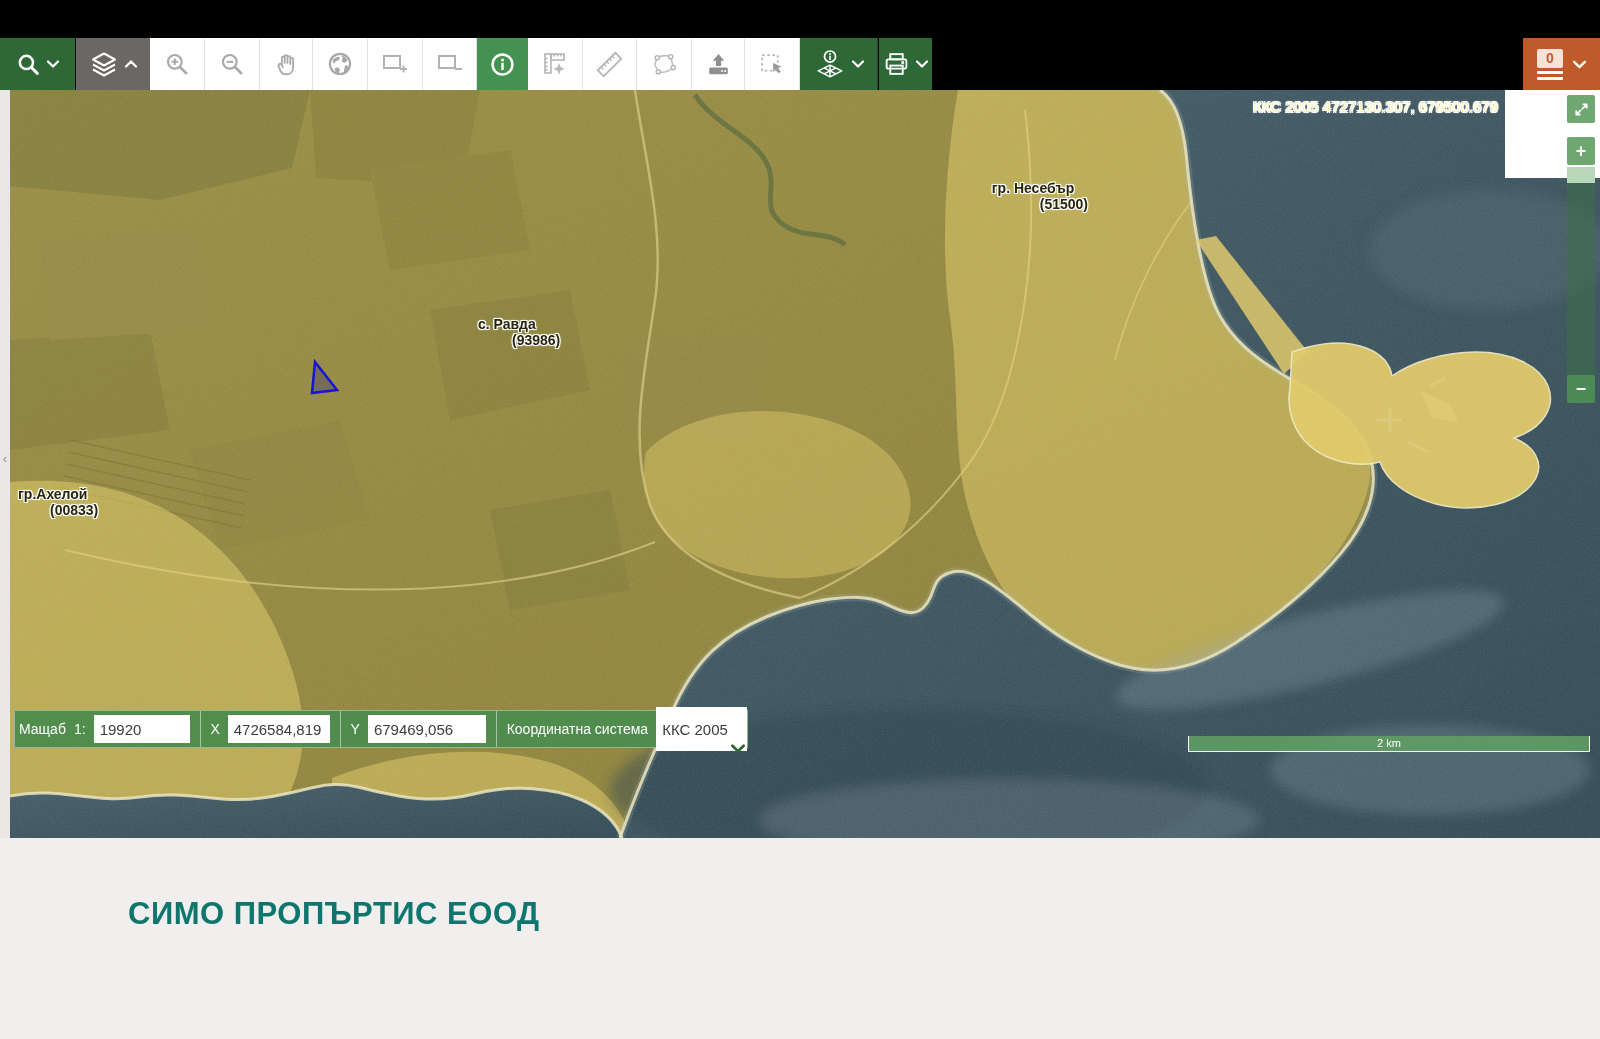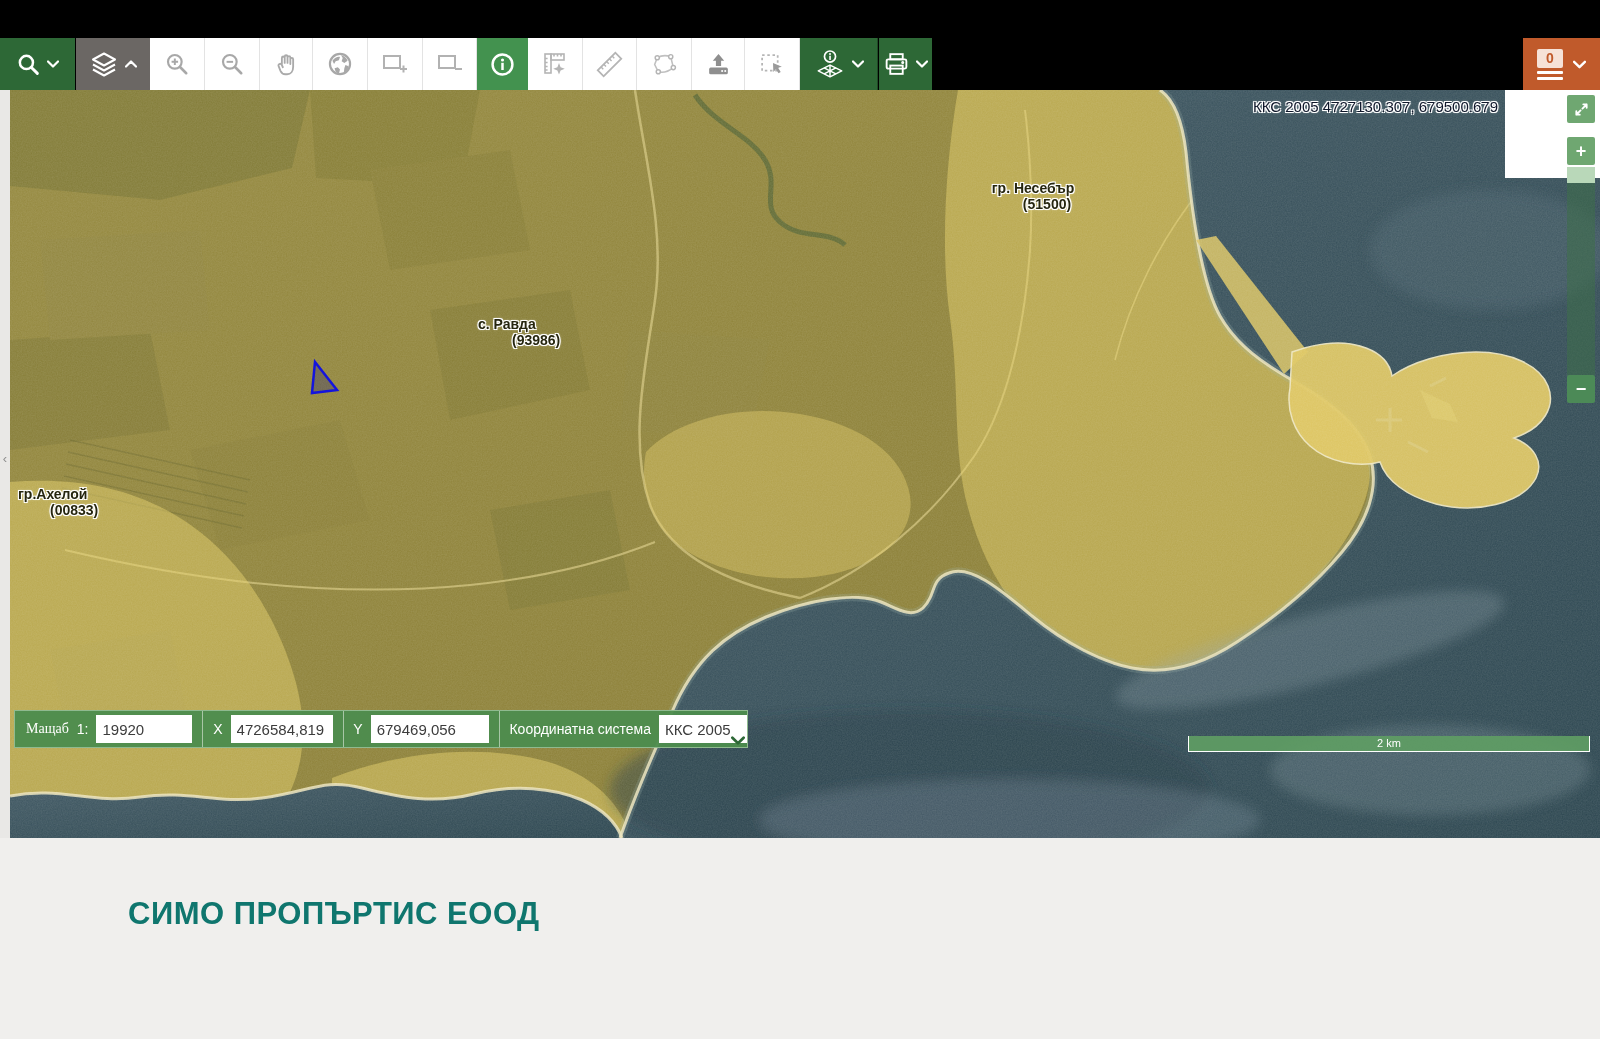--- a/index.html
+++ b/index.html
@@ -20,21 +20,21 @@
   
   .leftstrip{position:absolute;left:0;top:90px;width:10px;height:748px;background:#e9e8e6;}
   .collapse-handle{position:absolute;left:0;top:358px;width:10px;height:22px;color:#8f8f8f;
         font-size:13px;line-height:22px;text-align:center;cursor:pointer;user-select:none;}
   .map{position:absolute;left:10px;top:90px;width:1590px;height:748px;overflow:hidden;background:#8f8338;}
   .map svg.terrain{position:absolute;left:0;top:0;}
 
   .maplabel{position:absolute;font-size:14px;font-weight:bold;color:#26260f;line-height:16px;
       text-shadow:-1px -1px 0 #fff,1px -1px 0 #fff,-1px 1px 0 #fff,1px 1px 0 #fff,0 0 3px #fff;}
   .maplabel .code{display:block;}
-  .coords-readout{position:absolute;top:8px;right:102px;font-size:15px;color:#0f172a;
+  .coords-readout{position:absolute;top:8px;right:102px;font-size:15px;color:#fef9c3;
       text-shadow:-1px -1px 0 #fff,1px -1px 0 #fff,-1px 1px 0 #fff,1px 1px 0 #fff,0 0 3px #fff;}
 
   
   .corner-panel{position:absolute;top:0;right:0;width:95px;height:88px;background:#fff;}
   .zbtn{position:absolute;right:5px;width:28px;height:28px;background:#6fa771;border-radius:2px;
       color:#fff;display:flex;align-items:center;justify-content:center;font-size:18px;font-weight:bold;cursor:pointer;}
   .zbtn.minus{background:#4c8a57;}
   .zslider-handle{position:absolute;right:5px;width:28px;height:16px;background:#b9d8b9;cursor:grab;}
   .zslider-track{position:absolute;right:5px;width:28px;background:rgba(62,112,72,.55);cursor:pointer;}
 
@@ -42,21 +42,21 @@
       border-left:1px solid #fff;border-right:1px solid #fff;border-bottom:1px solid #fff;
       color:#fff;font-size:11px;line-height:14px;text-align:center;}
 
   
   .statusbar{position:absolute;left:4px;top:620px;width:734px;height:38px;background:rgba(77,141,78,.96);
       border:1px solid #8fba8f;box-sizing:border-box;display:flex;align-items:center;color:#fff;}
   .sb-label{font-size:14px;white-space:nowrap;}
   .sb-input{height:28px;border:none;background:#fff;color:#3c3c3c;font-size:15px;
       font-family:"Liberation Sans",sans-serif;padding:0 6px;box-sizing:border-box;}
   .sb-sep{width:1px;height:36px;background:rgba(255,255,255,.5);}
-  .sb-select{position:relative;height:28px;background:#fff;color:#3c3c3c;font-size:15px;
+  .sb-select{position:relative;height:44px;background:#fff;color:#3c3c3c;font-size:15px;
       display:flex;align-items:center;padding:0 6px;box-sizing:border-box;cursor:pointer;}
   .sb-select svg{position:absolute;right:2px;bottom:-2px;}
 
   
   .menu-btn{position:absolute;left:1523px;top:38px;width:77px;height:52px;background:#c05a2b;
       display:flex;align-items:center;justify-content:center;gap:10px;cursor:pointer;}
   .menu-icon{display:flex;flex-direction:column;align-items:center;gap:3px;}
   .menu-badge{width:26px;height:19px;background:#f6e2d7;border-radius:2px;color:#c05a2b;
       font-size:14px;font-weight:bold;text-align:center;line-height:19px;}
   .menu-lines{width:26px;display:flex;flex-direction:column;gap:3px;}
@@ -308,21 +308,21 @@
       </g>
       <path d="M1410,300 l30,14 8,18 -26,-4 Z" fill="#dcc86a" opacity=".9"></path>
 
       <rect x="0" y="0" width="1590" height="748" filter="url(#grain)"></rect>
 
       <polygon points="305,272 302,303 327,300" fill="rgba(30,30,130,.28)" stroke="#1414dd" stroke-width="2.5"></polygon>
     </svg>
 
     <div class="maplabel" style="left:968px;top:90px;text-align:center;width:110px;">
       <span>гр. Несебър</span>
-      <span class="code" style="margin-left:28px;">(51500)</span>
+      <span class="code" style="margin-left:28px;text-align:right;">(51500)</span>
     </div>
     <div class="maplabel" style="left:468px;top:226px;">
       <span>с. Равда</span>
       <span class="code" style="margin-left:34px;">(93986)</span>
     </div>
     <div class="maplabel" style="left:8px;top:396px;">
       <span>гр.Ахелой</span>
       <span class="code" style="margin-left:32px;">(00833)</span>
     </div>
 
@@ -335,21 +335,21 @@
         </svg>
     </div>
     <div class="zbtn" style="top:47px;">+</div>
     <div class="zslider-handle" style="top:77px;"></div>
     <div class="zslider-track" style="top:93px;height:192px;"></div>
     <div class="zbtn minus" style="top:285px;">−</div>
 
     <div class="scalebar">2 km</div>
 
     <div class="statusbar">
-      <span class="sb-label" style="margin-left:11px;font-family:Liberation Serif, serif;">Мащаб</span>
+      <span class="sb-label" style="margin-left:4px;">Мащаб</span>
       <span class="sb-label" style="margin-left:8px;">1:</span>
       <input class="sb-input" style="width: 96px; margin-left: 8px;" value="19920">
       <div class="sb-sep" style="margin-left:10px;"></div>
       <span class="sb-label" style="margin-left:10px;">X</span>
       <input class="sb-input" style="width: 102px; margin-left: 8px;" value="4726584,819">
       <div class="sb-sep" style="margin-left:10px;"></div>
       <span class="sb-label" style="margin-left:10px;">Y</span>
       <input class="sb-input" style="width: 118px; margin-left: 8px;" value="679469,056">
       <div class="sb-sep" style="margin-left:10px;"></div>
       <span class="sb-label" style="margin-left:10px;">Координатна система</span>

